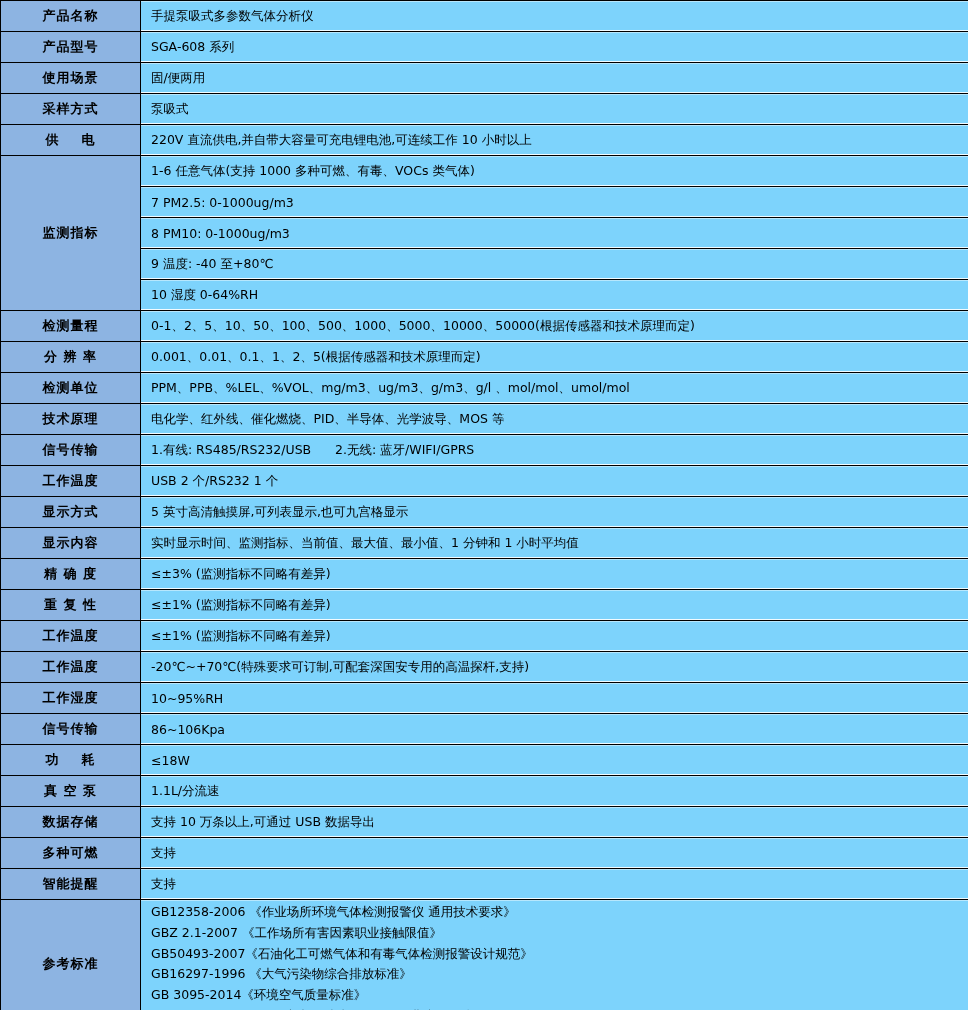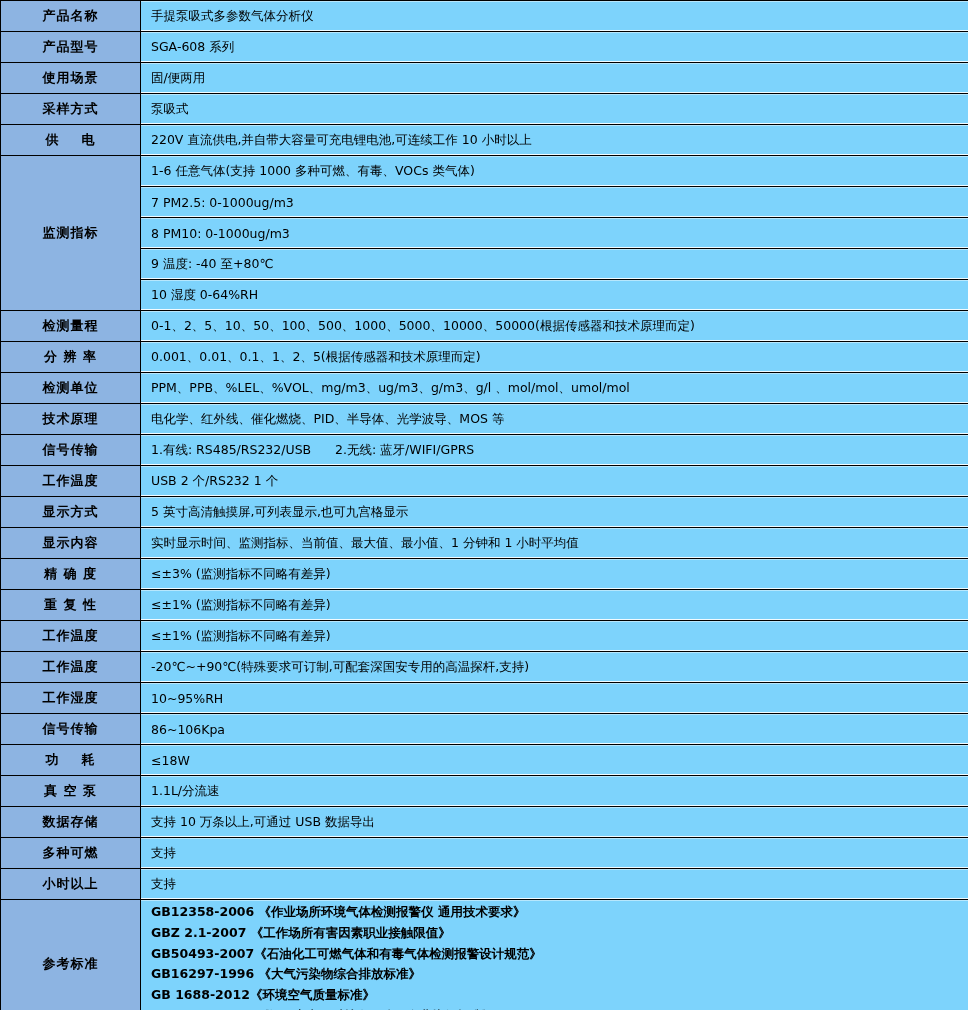--- a/index.html
+++ b/index.html
@@ -38,21 +38,20 @@
     background: #7dd3fc;
     font-size: 12.5px;
     padding: 2px 10px;
     white-space: pre-wrap;     
     box-shadow: inset 0 -1px 0 rgba(255,255,255,0.9), inset 0 1px 0 rgba(255,255,255,0.45);
   }
   tr.r-std td { height: 26px; }
   td.value .line {
     line-height: 20.8px;
     white-space: pre-wrap;
-    font-weight: bold;
   }
   tr.r-multiline td.value { padding-top: 2px; padding-bottom: 2px; }
 </style>
 </head>
 <body>
 
 <table class="spec">
   <colgroup>
     <col class="c-label">
     <col class="c-value">
@@ -133,21 +132,21 @@
       <tr class="r-std">
         <td class="label">重 复 性</td>
         <td class="value">≤±1% (监测指标不同略有差异)</td>
       </tr>
       <tr class="r-std">
         <td class="label">工作温度</td>
         <td class="value">≤±1% (监测指标不同略有差异)</td>
       </tr>
       <tr class="r-std">
         <td class="label">工作温度</td>
-        <td class="value">-20℃~+90℃(特殊要求可订制,可配套深国安专用的高温探杆,支持)</td>
+        <td class="value">-20℃~+70℃(特殊要求可订制,可配套深国安专用的高温探杆,支持)</td>
       </tr>
       <tr class="r-std">
         <td class="label">工作湿度</td>
         <td class="value">10~95%RH</td>
       </tr>
       <tr class="r-std">
         <td class="label">信号传输</td>
         <td class="value">86~106Kpa</td>
       </tr>
       <tr class="r-std">
@@ -160,21 +159,21 @@
       </tr>
       <tr class="r-std">
         <td class="label">数据存储</td>
         <td class="value">支持 10 万条以上,可通过 USB 数据导出</td>
       </tr>
       <tr class="r-std">
         <td class="label">多种可燃</td>
         <td class="value">支持</td>
       </tr>
       <tr class="r-std">
-        <td class="label">小时以上</td>
+        <td class="label">智能提醒</td>
         <td class="value">支持</td>
       </tr>
       <tr class="r-multiline">
         <td class="label">参考标准</td>
-        <td class="value"><div class="line">GB12358-2006 《作业场所环境气体检测报警仪 通用技术要求》</div><div class="line">GBZ 2.1-2007 《工作场所有害因素职业接触限值》</div><div class="line">GB50493-2007《石油化工可燃气体和有毒气体检测报警设计规范》</div><div class="line">GB16297-1996 《大气污染物综合排放标准》</div><div class="line">GB 1688-2012《环境空气质量标准》</div><div class="line">Q/SGA 01-2014《深国安电子科技有限公司企业执行标准》</div></td>
+        <td class="value"><div class="line">GB12358-2006 《作业场所环境气体检测报警仪 通用技术要求》</div><div class="line">GBZ 2.1-2007 《工作场所有害因素职业接触限值》</div><div class="line">GB50493-2007《石油化工可燃气体和有毒气体检测报警设计规范》</div><div class="line">GB16297-1996 《大气污染物综合排放标准》</div><div class="line">GB 3095-2014《环境空气质量标准》</div><div class="line">Q/SGA 01-2014《深国安电子科技有限公司企业执行标准》</div></td>
       </tr>
     </tbody>
 </table>
 
 </body></html>

